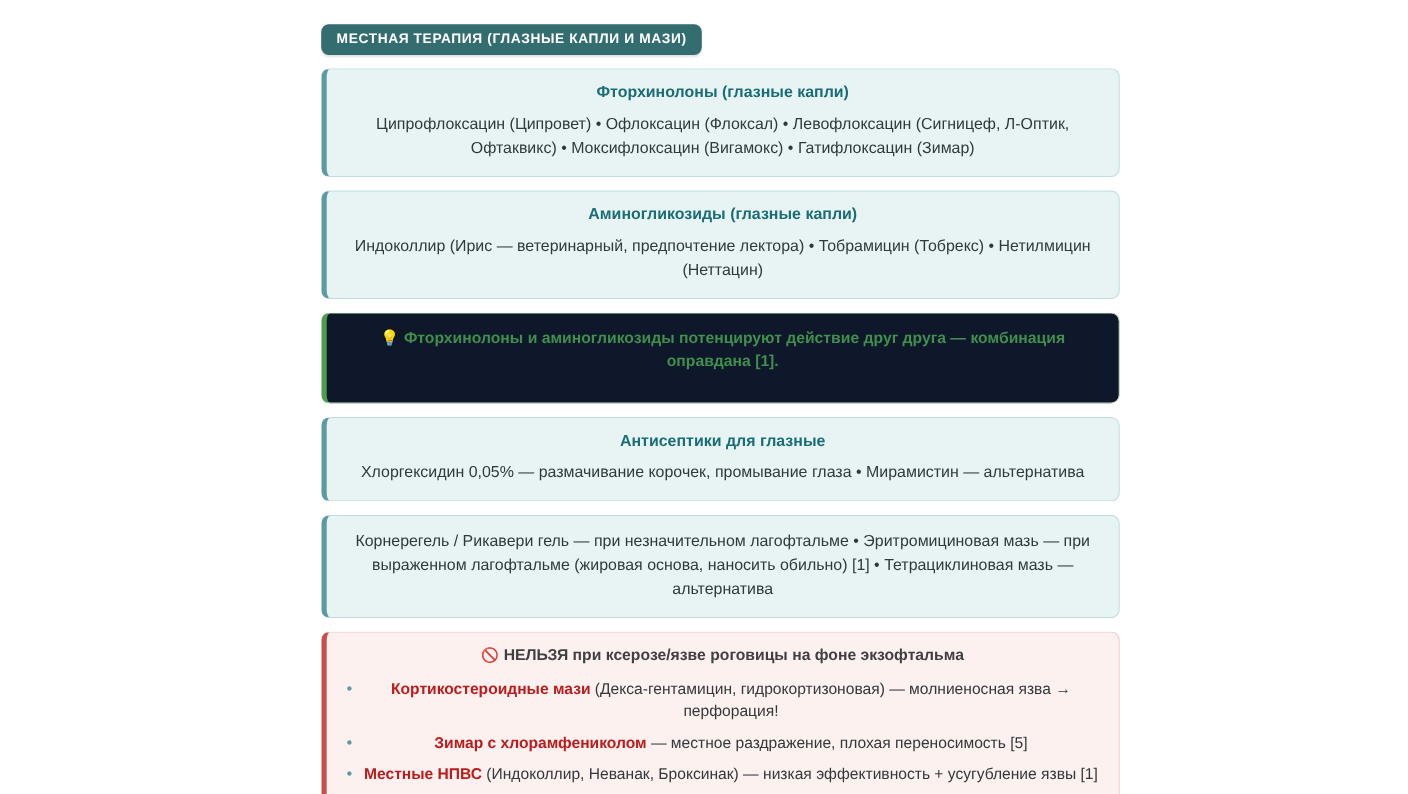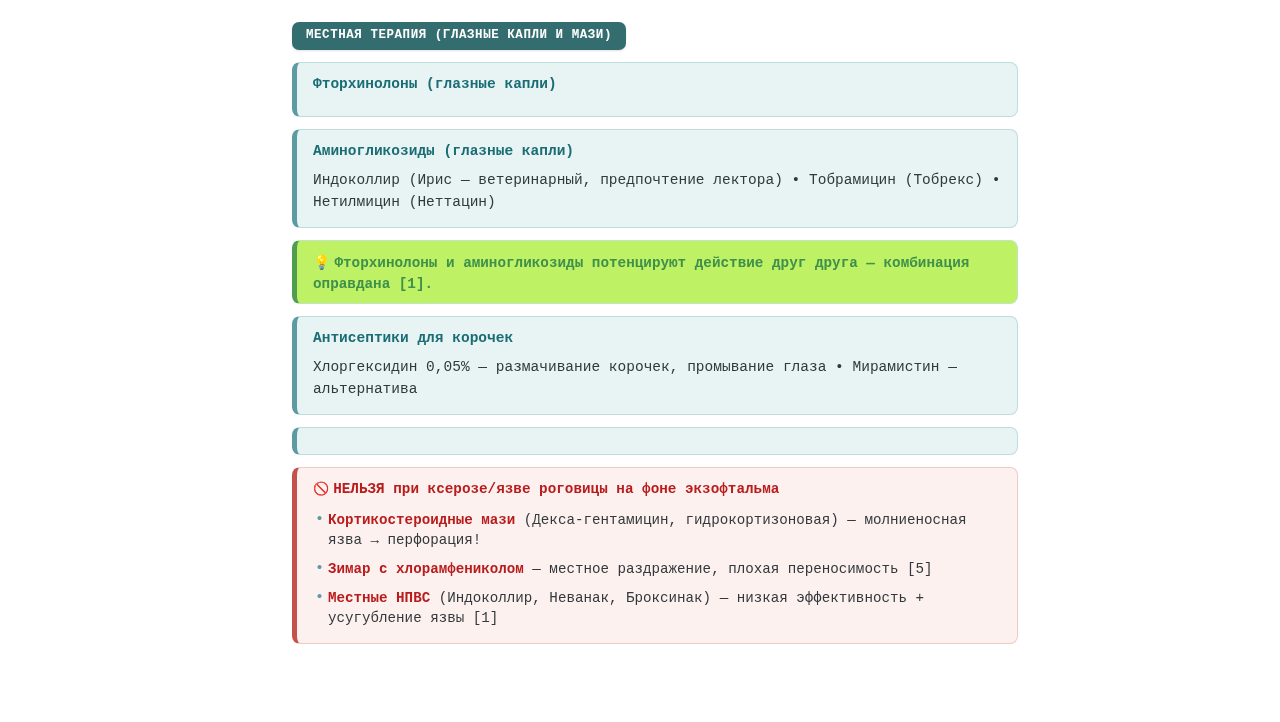--- a/index.html
+++ b/index.html
@@ -12,21 +12,20 @@
     background: #ffffff;
     font-family: "Liberation Sans", sans-serif;
     overflow: hidden;
   }
 
   .page {
     position: relative;
     width: 1280px;
     height: 550px;
     box-sizing: border-box;
-    font-family: Liberation Mono, monospace;
   }
 
   .content {
     position: absolute;
     left: 292px;
     top: 22px;
     width: 726px;
   }
 
   
@@ -47,63 +46,64 @@
   
   .card {
     position: relative;
     box-sizing: border-box;
     background: #e8f4f4;
     border: 1px solid #bcdcdd;
     border-left: 5px solid #5c9ba3;
     border-radius: 8px;
     padding: 12px 16px 14px 16px;
     margin-top: 12px;
+    text-align: center;
   }
 
   .card-title {
     color: #1a6d74;
     font-size: 14.5px;
     font-weight: bold;
     line-height: 1.25;
     margin-bottom: 9px;
   }
 
   .card-text {
     color: #2f3a3c;
     font-size: 14.5px;
     line-height: 1.52;
   }
 
   
   .card.tip {
-    background: #bef264;
+    background: #0f172a;
     border: 1px solid #c3e2c3;
     border-left: 5px solid #4f9d4f;
-    padding: 12px 16px 7px 16px;
+    padding: 12px 16px 25px 16px;
   }
   .tip-line {
     color: #3f8f4d;
     font-size: 14.3px;
     font-weight: bold;
     line-height: 1.5;
   }
   .tip-icon {
     font-size: 14px;
     margin-right: 4px;
   }
 
   
   .card.danger {
     background: #fdf1f0;
     border: 1px solid #f0c9c5;
     border-left: 5px solid #c4514a;
     padding: 12px 16px 14px 16px;
   }
   .danger-title {
-    color: #b91c1c;
+    color: #404040;
     font-size: 14.3px;
     font-weight: bold;
     line-height: 1.3;
     margin-bottom: 11px;
   }
   .danger-icon {
     font-size: 13px;
     margin-right: 4px;
   }
   .danger-list {
@@ -137,43 +137,45 @@
 <body>
 
 <div class="page">
   <div class="content">
 
     <div class="section-badge">МЕСТНАЯ ТЕРАПИЯ (ГЛАЗНЫЕ КАПЛИ И МАЗИ)</div>
 
     
     <div class="card">
       <div class="card-title">Фторхинолоны (глазные капли)</div>
+      <div class="card-text">Ципрофлоксацин (Ципровет)  •  Офлоксацин (Флоксал)  •  Левофлоксацин (Сигницеф, Л-Оптик, Офтаквикс)  •  Моксифлоксацин (Вигамокс)  •  Гатифлоксацин (Зимар)</div>
     </div>
 
     
     <div class="card">
       <div class="card-title">Аминогликозиды (глазные капли)</div>
       <div class="card-text">Индоколлир (Ирис — ветеринарный, предпочтение лектора)  •  Тобрамицин (Тобрекс)  •  Нетилмицин (Неттацин)</div>
     </div>
 
     
     <div class="card tip">
       <div class="tip-line">
         <span class="tip-icon">💡</span><span>Фторхинолоны и аминогликозиды потенцируют действие друг друга — комбинация оправдана [1].</span>
       </div>
     </div>
 
     
     <div class="card">
-      <div class="card-title">Антисептики для корочек</div>
+      <div class="card-title">Антисептики для глазные</div>
       <div class="card-text">Хлоргексидин 0,05% — размачивание корочек, промывание глаза  •  Мирамистин — альтернатива</div>
     </div>
 
     
     <div class="card">
+      <div class="card-text">Корнерегель / Рикавери гель — при незначительном лагофтальме  •  Эритромициновая мазь — при выраженном лагофтальме (жировая основа, наносить обильно) [1]  •  Тетрациклиновая мазь — альтернатива</div>
     </div>
 
     
     <div class="card danger">
       <div class="danger-title">
         <span class="danger-icon">🚫</span><span>НЕЛЬЗЯ при ксерозе/язве роговицы на фоне экзофтальма</span>
       </div>
       <ul class="danger-list">
         <li>
           <b>Кортикостероидные мази</b><span> (Декса-гентамицин, гидрокортизоновая) — молниеносная язва → перфорация!</span>

